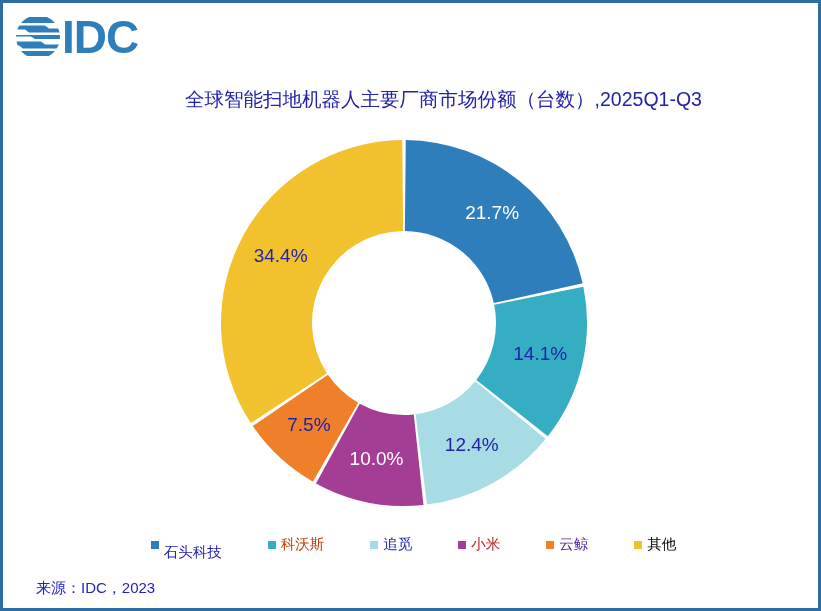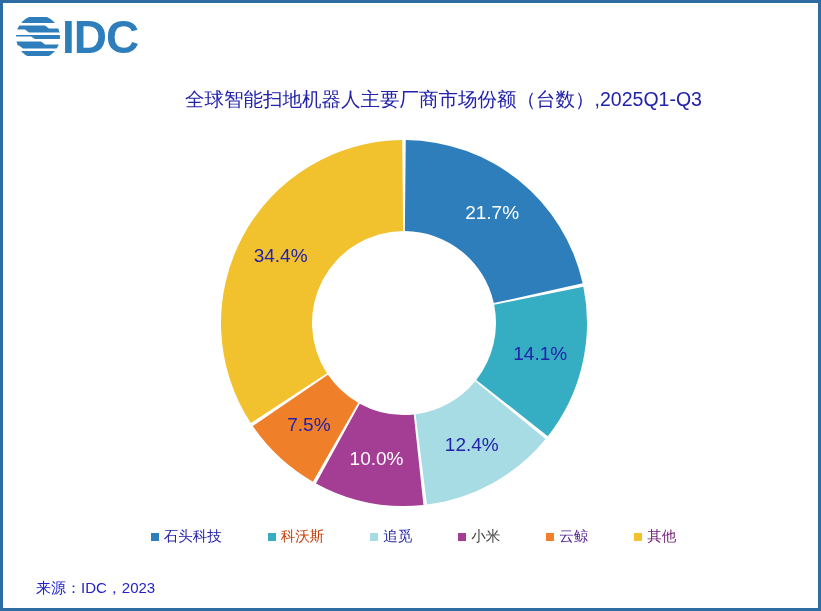--- a/index.html
+++ b/index.html
@@ -160,39 +160,39 @@
           <text x="373.5" y="457.3" class="slice-label" fill="#FFFFFF">10.0%</text>
           <text x="305.9" y="422.7" class="slice-label" fill="#2222AA">7.5%</text>
           <text x="277.6" y="254.0" class="slice-label" fill="#2222AA">34.4%</text>
         </g>
     </svg>
   </div>
 
   <div id="legend">
       <div class="legend-item">
         <span class="legend-swatch" style="background: rgb(46, 126, 187);"></span>
-        <span class="legend-label" style="color: rgb(34, 34, 170);">石头科技</span>
+        <span class="legend-label" style="color: rgb(34, 34, 170); margin-top: 16px;">石头科技</span>
       </div>
       <div class="legend-item">
         <span class="legend-swatch" style="background: rgb(53, 174, 195);"></span>
         <span class="legend-label" style="color: #c2410c;">科沃斯</span>
       </div>
       <div class="legend-item">
         <span class="legend-swatch" style="background: rgb(168, 220, 229);"></span>
         <span class="legend-label" style="color: rgb(34, 34, 170); text-align: center;">追觅</span>
       </div>
       <div class="legend-item">
         <span class="legend-swatch" style="background: rgb(164, 62, 149);"></span>
-        <span class="legend-label" style="color: #404040; text-align: right;">小米</span>
+        <span class="legend-label" style="color: #b91c1c; text-align: right;">小米</span>
       </div>
       <div class="legend-item">
         <span class="legend-swatch" style="background: rgb(240, 127, 41);"></span>
         <span class="legend-label" style="color: #4c1d95;">云鲸</span>
       </div>
       <div class="legend-item">
         <span class="legend-swatch" style="background: rgb(242, 193, 46);"></span>
-        <span class="legend-label" style="color: #701a75;">其他</span>
+        <span class="legend-label" style="color: #000000;">其他</span>
       </div>
     </div>
 
   <div id="source">来源：IDC，2023</div>
 
 </div>
 
 </body></html>

